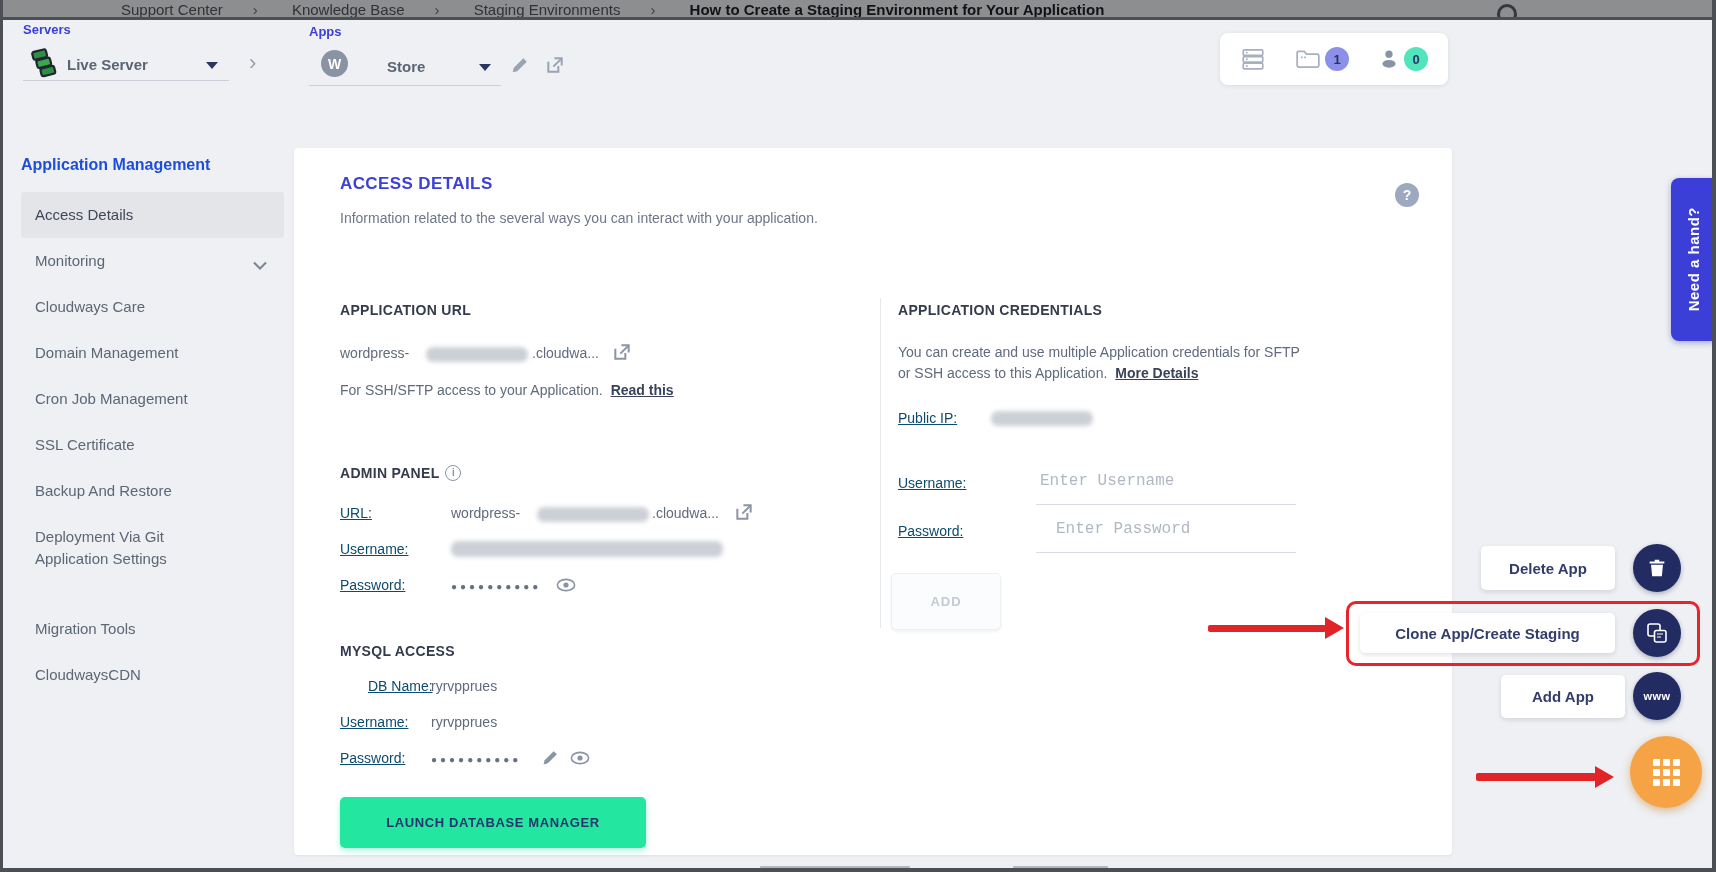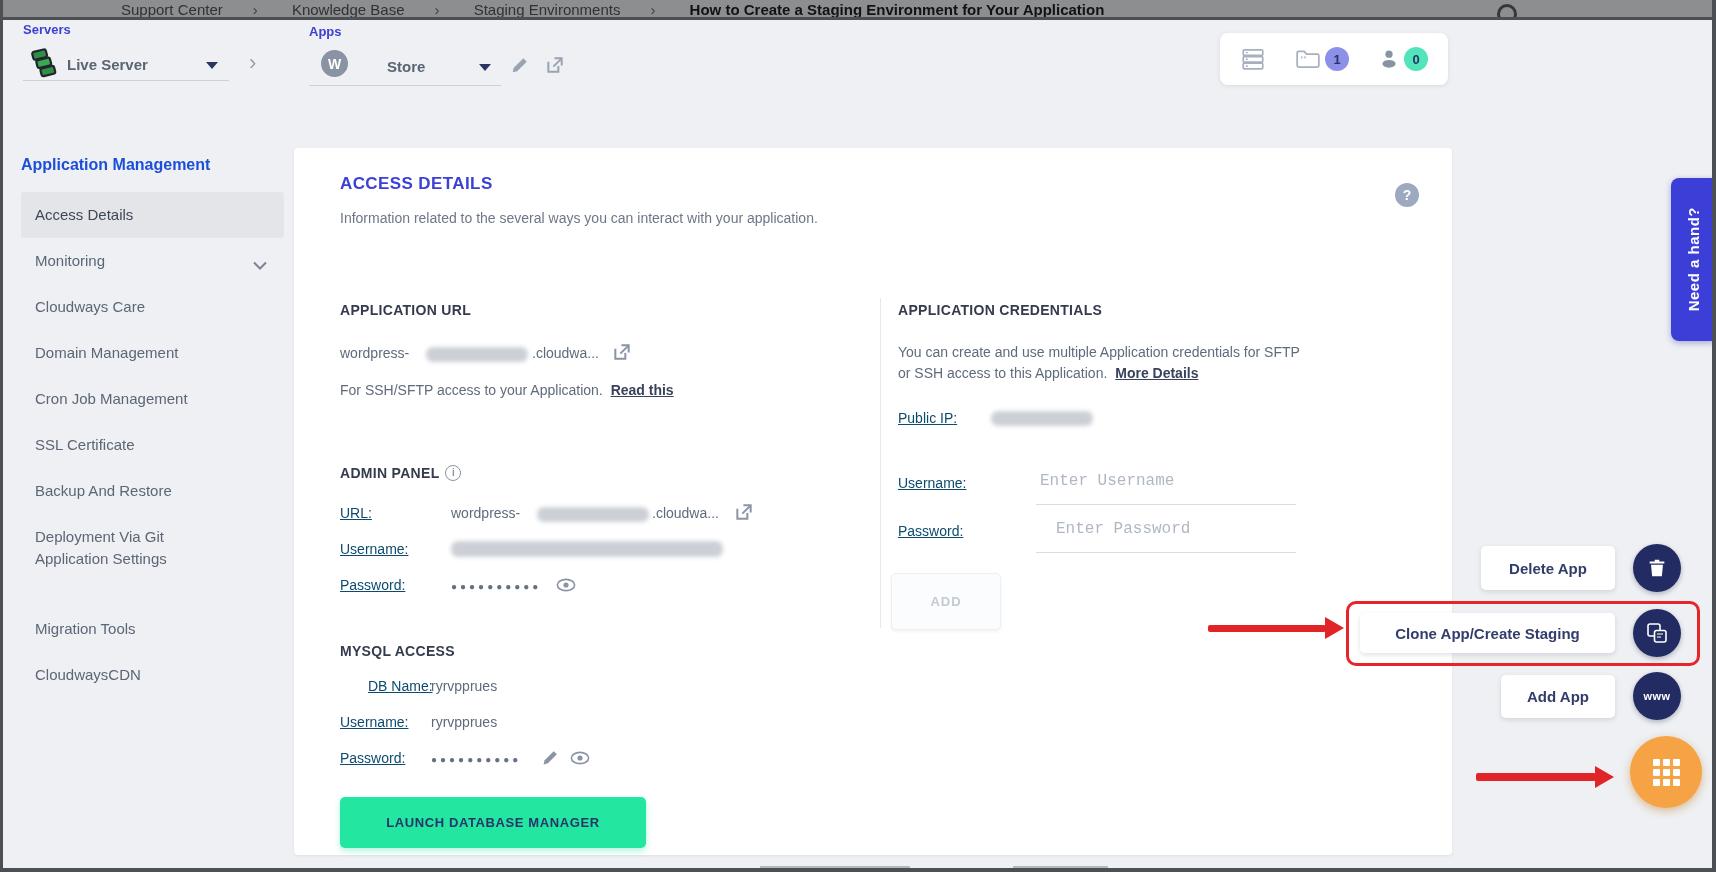--- a/index.html
+++ b/index.html
@@ -278,21 +278,21 @@
   <div class="red-frame"></div>
   <div class="pill" style="left:1357px; top:613px; width:255px; height:40px;">Clone App/Create Staging</div>
   <div class="navy-circle" style="left:1630px; top:609px;">
     <svg width="24" height="24" viewBox="0 0 24 24">
       <rect x="3" y="3" width="12" height="12" rx="2" fill="none" stroke="#fff" stroke-width="1.6"></rect>
       <rect x="9.5" y="9.5" width="11.5" height="11.5" rx="2" fill="#222c63" stroke="#fff" stroke-width="1.6"></rect>
       <path d="M12 13h6M12 16h4" stroke="#fff" stroke-width="1.2"></path>
     </svg>
   </div>
 
-  <div class="pill" style="left:1498px; top:675px; width:114px; height:43px;">Add App</div>
+  <div class="pill" style="left:1498px; top:675px; width:124px; height:43px;">Add App</div>
   <div class="navy-circle" style="left:1630px; top:672px;">
     <span class="www-txt">www</span>
   </div>
 
   <div class="fab">
     <div class="grid9">
         <i></i>
         <i></i>
         <i></i>
         <i></i>

